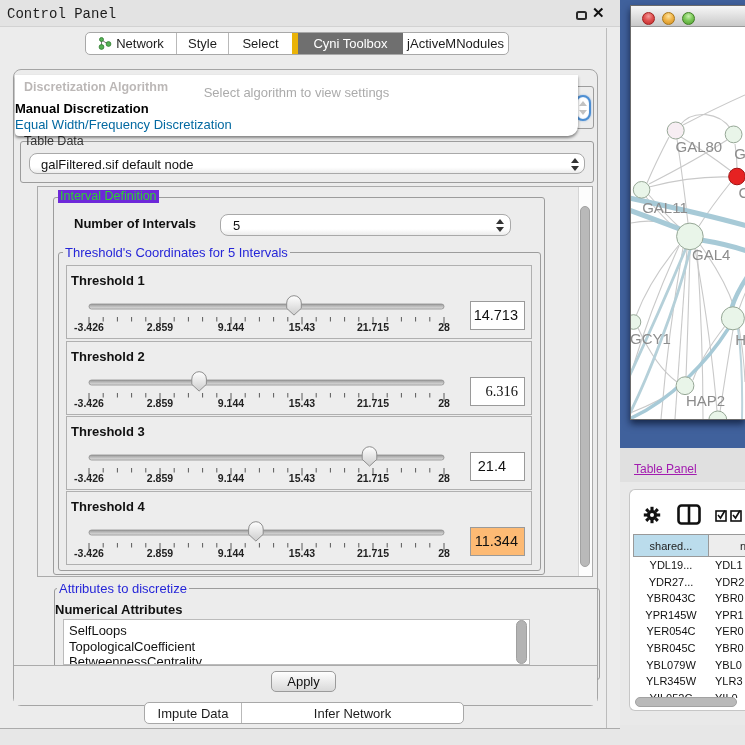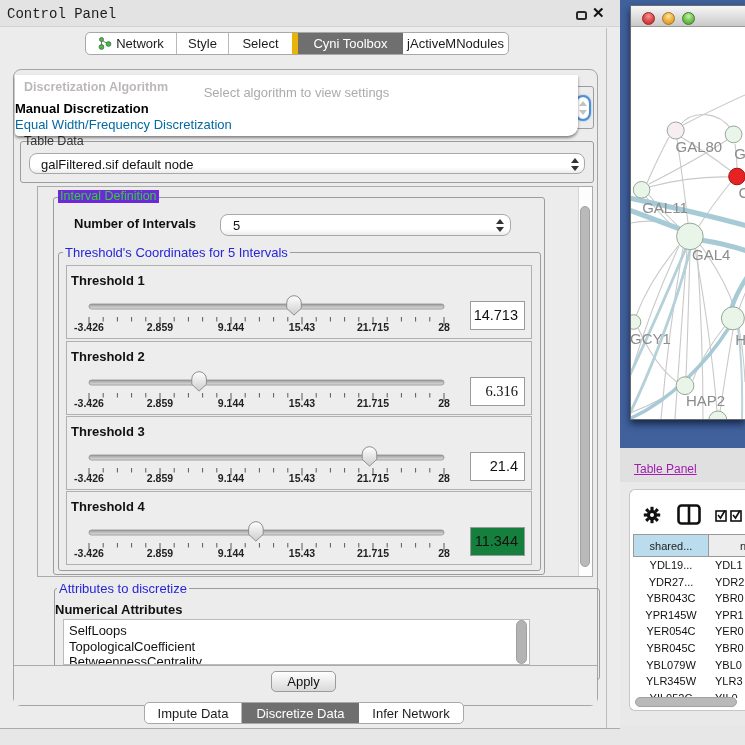--- a/index.html
+++ b/index.html
@@ -218,21 +218,21 @@
       <line x1="346.8" y1="24" x2="346.8" y2="28.5" stroke="#5a5a5a" stroke-width="1"></line>
       <line x1="361.0" y1="24" x2="361.0" y2="31.5" stroke="#5a5a5a" stroke-width="1"></line>
     <text x="6" y="38" text-anchor="middle" font-size="10.5" font-weight="bold" fill="#222" font-family="Liberation Sans, sans-serif">-3.426</text>
       <text x="77" y="38" text-anchor="middle" font-size="10.5" font-weight="bold" fill="#222" font-family="Liberation Sans, sans-serif">2.859</text>
       <text x="148" y="38" text-anchor="middle" font-size="10.5" font-weight="bold" fill="#222" font-family="Liberation Sans, sans-serif">9.144</text>
       <text x="219" y="38" text-anchor="middle" font-size="10.5" font-weight="bold" fill="#222" font-family="Liberation Sans, sans-serif">15.43</text>
       <text x="290" y="38" text-anchor="middle" font-size="10.5" font-weight="bold" fill="#222" font-family="Liberation Sans, sans-serif">21.715</text>
       <text x="361" y="38" text-anchor="middle" font-size="10.5" font-weight="bold" fill="#222" font-family="Liberation Sans, sans-serif">28</text>
     <path d="M279.2,10 a7.3,7.3 0 0 1 14.6,0 v5.3 l-7.3,6.8 l-7.3,-6.8 z" fill="url(#th416)" stroke="#8e8e8e" stroke-width="1"></path>
   </svg>
-  <div class="abs" style="left:470px; top:452px; width:55px; height:29px; background:#fff; border:1.5px solid #9a9a9a; box-sizing:border-box; font-size:14.5px; color:#111; text-align:right; line-height:26px; padding-right:6px;">21.4</div>
+  <div class="abs" style="left:470px; top:452px; width:55px; height:29px; background:#fff; border:1.5px solid #9a9a9a; box-sizing:border-box; font-size:14.5px; color:#111; text-align:right; line-height:26px; padding-right:18px;">21.4</div>
 
   <div class="abs" style="left:66px; top:491px; width:466px; height:74px; background:#ededed; border:1px solid #b0b0b0; box-sizing:border-box;"></div>
   <div class="abs" style="left:71px; top:499px; font-size:13px; font-weight:bold; color:#111;">Threshold 4</div>
   <svg class="abs" style="overflow:visible; left:83px; top:519px;" width="370" height="44" viewBox="0 0 370 44">
     <defs>
       <linearGradient id="trk491" x1="0" y1="0" x2="0" y2="1">
           <stop offset="0" stop-color="#9a9a9a"></stop>
           <stop offset="1" stop-color="#e2e2e2"></stop>
         </linearGradient>
       <linearGradient id="th491" x1="0" y1="0" x2="0" y2="1">
@@ -268,36 +268,35 @@
       <line x1="346.8" y1="24" x2="346.8" y2="28.5" stroke="#5a5a5a" stroke-width="1"></line>
       <line x1="361.0" y1="24" x2="361.0" y2="31.5" stroke="#5a5a5a" stroke-width="1"></line>
     <text x="6" y="38" text-anchor="middle" font-size="10.5" font-weight="bold" fill="#222" font-family="Liberation Sans, sans-serif">-3.426</text>
       <text x="77" y="38" text-anchor="middle" font-size="10.5" font-weight="bold" fill="#222" font-family="Liberation Sans, sans-serif">2.859</text>
       <text x="148" y="38" text-anchor="middle" font-size="10.5" font-weight="bold" fill="#222" font-family="Liberation Sans, sans-serif">9.144</text>
       <text x="219" y="38" text-anchor="middle" font-size="10.5" font-weight="bold" fill="#222" font-family="Liberation Sans, sans-serif">15.43</text>
       <text x="290" y="38" text-anchor="middle" font-size="10.5" font-weight="bold" fill="#222" font-family="Liberation Sans, sans-serif">21.715</text>
       <text x="361" y="38" text-anchor="middle" font-size="10.5" font-weight="bold" fill="#222" font-family="Liberation Sans, sans-serif">28</text>
     <path d="M165.6,10 a7.3,7.3 0 0 1 14.6,0 v5.3 l-7.3,6.8 l-7.3,-6.8 z" fill="url(#th491)" stroke="#8e8e8e" stroke-width="1"></path>
   </svg>
-  <div class="abs" style="left:470px; top:527px; width:55px; height:29px; background:#15803d; border:1.5px solid #9a9a9a; box-sizing:border-box; font-size:14.5px; color:#111; text-align:right; line-height:26px; padding-right:6px;">11.344</div>
+  <div class="abs" style="left:470px; top:527px; width:55px; height:29px; background:#fdba74; border:1.5px solid #9a9a9a; box-sizing:border-box; font-size:14.5px; color:#111; text-align:right; line-height:26px; padding-right:6px;">11.344</div>
 
   <div class="groupbox" style="left:54px; top:588px; width:544px; height:90px;"></div>
   <div class="gtitle" style="left:57px; top:582px; color:#2626d8; background:#ececec; font-size:13px;">Attributes to discretize</div>
   <div class="abs" style="left:55px; top:602px; font-size:13px; font-weight:bold; color:#111;">Numerical Attributes</div>
   <div class="abs" style="left:63px; top:619px; width:467px; height:46px; background:#fff; border:1px solid #bbb; box-sizing:border-box; overflow:hidden;">
     <div style="margin:3px 0 0 5px; font-size:13px; color:#111; line-height:15.7px;">SelfLoops<br>TopologicalCoefficient<br>BetweennessCentrality</div>
   </div>
   <div class="abs" style="left:516px; top:620px; width:11px; height:44px; background:#b3b3b3; border:1px solid #a0a0a0; border-radius:6px; box-sizing:border-box;"></div>
 
   <div class="abs" style="left:14px; top:665px; width:583px; height:40px; background:#ececec; border-top:1px solid #ababab; box-sizing:border-box;"></div>
   <div class="abs" style="left:271px; top:671px; width:65px; height:21px; background:linear-gradient(#fefefe,#d9d9d9); border:1px solid #9b9b9b; border-radius:5px; box-sizing:border-box; text-align:center; font-size:13px; color:#111; line-height:19px;">Apply</div>
 
   <div class="abs" style="left:144px; top:702px; width:320px; height:22px; background:#fff; border:1px solid #a8a8a8; border-radius:5px; box-sizing:border-box; display:flex; font-size:13px; color:#1c1c1c; overflow:hidden;">
     <div style="width:96px; display:flex; align-items:center; justify-content:center; border-right:1px solid #b9b9b9;">Impute Data</div>
-    <div style="width:117px; display:flex; align-items:center; justify-content:center; background:#6f6f6f; color:#fff;">Discretize Data</div>
     <div style="flex:1; display:flex; align-items:center; justify-content:center;">Infer Network</div>
   </div>
 
   <div class="abs" style="left:620px; top:0; width:125px; height:448px; background:#40619c;"></div>
 
   <div class="abs" style="left:630px; top:5px; width:115px; height:415px; border:1px solid #6b6b6b; border-right:none; box-sizing:border-box; box-shadow:0 4px 7px rgba(5,15,40,0.7); background:#fff;"></div>
   <div class="abs" style="left:631px; top:6px; width:114px; height:21px; background:linear-gradient(#f7f7f7,#c9c9c9); border-bottom:1px solid #9a9a9a; box-sizing:border-box;"></div>
   <div class="abs" style="left:642px; top:12px; width:11px; height:11px; border-radius:50%; background:radial-gradient(circle at 50% 30%, #f29a9a 0%, #e05252 45%, #c02828 100%); border:0.5px solid #a02020;"></div>
   <div class="abs" style="left:662px; top:12px; width:11px; height:11px; border-radius:50%; background:radial-gradient(circle at 50% 30%, #fbe3a0 0%, #f0b54a 45%, #d08c1e 100%); border:0.5px solid #a87718;"></div>
   <div class="abs" style="left:682px; top:12px; width:11px; height:11px; border-radius:50%; background:radial-gradient(circle at 50% 30%, #c8efae 0%, #7cc95a 45%, #4f9c2e 100%); border:0.5px solid #3f7d24;"></div>

